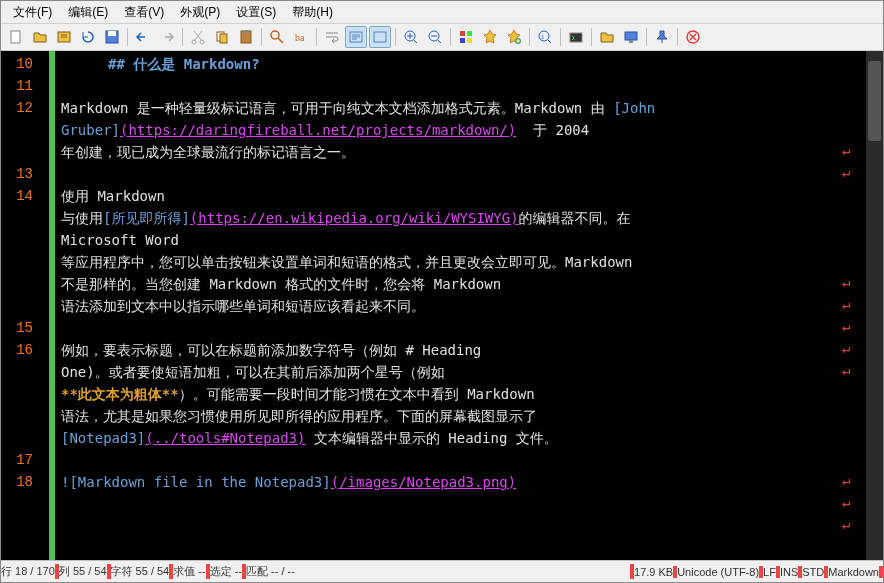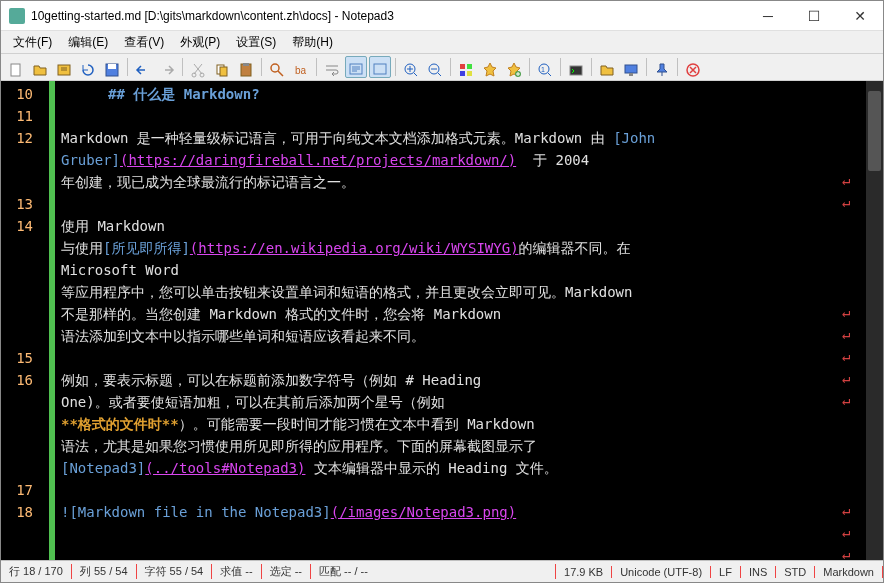--- a/index.html
+++ b/index.html
@@ -6,56 +6,47 @@
 body { font-family: "Microsoft YaHei", sans-serif; font-size: 12px; background: #f0f0f0; overflow: hidden; }
 .window { width: 884px; height: 583px; background: #fff; display: flex; flex-direction: column; border: 1px solid #888; }
 .titlebar { height: 30px; background: #fff; display: flex; align-items: center; padding: 0 0 0 8px; border-bottom: 1px solid #e0e0e0; }
 .titlebar-icon { width: 16px; height: 16px; background: #5a9; border-radius: 2px; margin-right: 6px; }
 .titlebar-text { flex: 1; font-size: 12px; color: #000; }
 .win-btns { display: flex; }
 .win-btn { width: 46px; height: 30px; display: flex; align-items: center; justify-content: center; font-size: 14px; color: #333; }
 .menubar { height: 22px; display: flex; align-items: center; padding: 0 4px; background: #f0f0f0; }
 .menu-item { padding: 20px 8px; font-size: 12px; color: #000; }
 .toolbar { height: 28px; display: flex; align-items: center; padding: 2px 4px; background: #f0f0f0; border-top: 1px solid #d0d0d0; border-bottom: 1px solid #d0d0d0; gap: 2px; }
-.tb-btn { width: 22px; height: 22px; display: flex; align-items: flex-end; justify-content: center; border-radius: 2px; }
+.tb-btn { width: 22px; height: 22px; display: flex; align-items: center; justify-content: center; border-radius: 2px; font-family: Liberation Serif, serif; }
 .tb-btn.active { background: #cce0f5; border: 1px solid #7ab; }
 .tb-sep { width: 1px; height: 18px; background: #c0c0c0; margin: 0 2px; }
 .editor { flex: 1; display: flex; background: #000; overflow: hidden; font-family: Consolas, monospace; font-size: 14px; }
-.gutter { width: 38px; background: #000; color: #fdba74; text-align: right; padding: 2px 6px 0 0; line-height: 22px; }
+.gutter { width: 38px; background: #000; color: #f97316; text-align: right; padding: 2px 6px 0 0; line-height: 22px; font-family: Liberation Mono, monospace; }
 .marker { width: 10px; background: #000; }
 .fold { width: 6px; background: #50c050; }
 .code { flex: 1; padding: 2px 4px 0 6px; line-height: 22px; white-space: pre; color: #e0e0e0; position: relative; }
 .wrap-col { position: absolute; right: 10px; top: 0; bottom: 0; width: 14px; color: #d04040; pointer-events: none; line-height: 22px; }
 .c-head { color: #6aa0d8; font-weight: bold; margin-left: 47px; }
 .c-link { color: #6aa0d8; }
 .c-url { color: #d946ef; text-decoration: underline; }
 .c-bold { color: #e0a030; font-weight: bold; }
 .c-img { color: #6aa0d8; }
 .scrollbar-v { width: 17px; background: #2a2a2a; display: flex; flex-direction: column; }
 .sb-track { flex: 1; position: relative; }
 .sb-thumb { position: absolute; left: 2px; right: 2px; top: 10px; height: 80px; background: #555; border-radius: 2px; }
 .statusbar { height: 22px; background: #f0f0f0; border-top: 1px solid #c0c0c0; display: flex; align-items: center; font-size: 11px; color: #333; }
-.sb-cell { padding: 0 8px; border-right: 1px solid #ef4444; white-space: nowrap; }
+.sb-cell { padding: 0 0; border-right: 4px solid #ef4444; white-space: nowrap; }
 .sb-cell.flex { flex: 1; }
 svg { width: 16px; height: 16px; }
 </style>
 </head>
 <body>
 
 <div class="window">
 
-  <div class="titlebar">
-    <div class="titlebar-icon"></div>
-    <div class="titlebar-text">10getting-started.md [D:\gits\markdown\content.zh\docs] - Notepad3</div>
-    <div class="win-btns">
-      <div class="win-btn">─</div>
-      <div class="win-btn">☐</div>
-      <div class="win-btn win-close">✕</div>
-    </div>
-  </div>
 
   <div class="menubar">
     <div class="menu-item">文件(F)</div>
     <div class="menu-item">编辑(E)</div>
     <div class="menu-item">查看(V)</div>
     <div class="menu-item">外观(P)</div>
     <div class="menu-item">设置(S)</div>
     <div class="menu-item">帮助(H)</div>
   </div>
 
@@ -257,21 +248,21 @@
 <span> </span>
 <span>使用 Markdown </span>
 <span>与使用</span><span class="c-link">[所见即所得]</span><span class="c-url">(https://en.wikipedia.org/wiki/WYSIWYG)</span><span>的编辑器不同。在 </span>
 <span>Microsoft Word </span>
 <span>等应用程序中，您可以单击按钮来设置单词和短语的格式，并且更改会立即可见。Markdown </span>
 <span>不是那样的。当您创建 Markdown 格式的文件时，您会将 Markdown </span>
 <span>语法添加到文本中以指示哪些单词和短语应该看起来不同。</span>
 <span> </span>
 <span>例如，要表示标题，可以在标题前添加数字符号（例如 # Heading </span>
 <span>One)。或者要使短语加粗，可以在其前后添加两个星号（例如 </span>
-<span class="c-bold">**格式的文件时**</span><span>）。可能需要一段时间才能习惯在文本中看到 Markdown </span>
+<span class="c-bold">**此文本为粗体**</span><span>）。可能需要一段时间才能习惯在文本中看到 Markdown </span>
 <span>语法，尤其是如果您习惯使用所见即所得的应用程序。下面的屏幕截图显示了 </span>
 <span class="c-link">[Notepad3]</span><span class="c-url">(../tools#Notepad3)</span><span> 文本编辑器中显示的 Heading 文件。</span>
 <span> </span>
 <span class="c-img">!</span><span class="c-link">[Markdown file in the Notepad3]</span><span class="c-url">(/images/Notepad3.png)</span>
 <div class="wrap-col">
 <div>&nbsp;</div><div>&nbsp;</div>
 <div>↵</div><div>↵</div>
 <div>&nbsp;</div><div>&nbsp;</div>
 <div>↵</div><div>↵</div><div>↵</div><div>↵</div><div>↵</div>
 <div>&nbsp;</div><div>&nbsp;</div>

